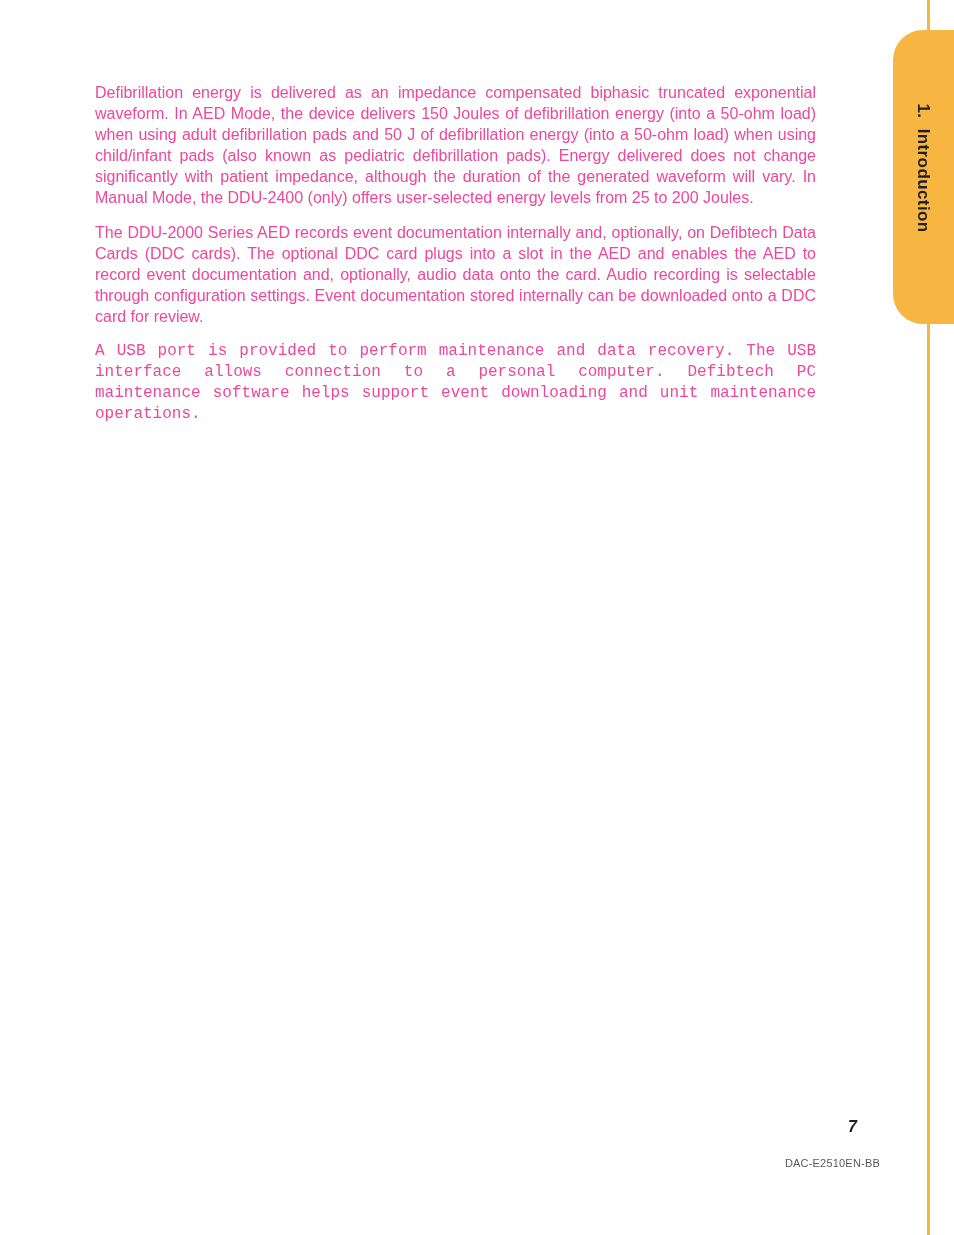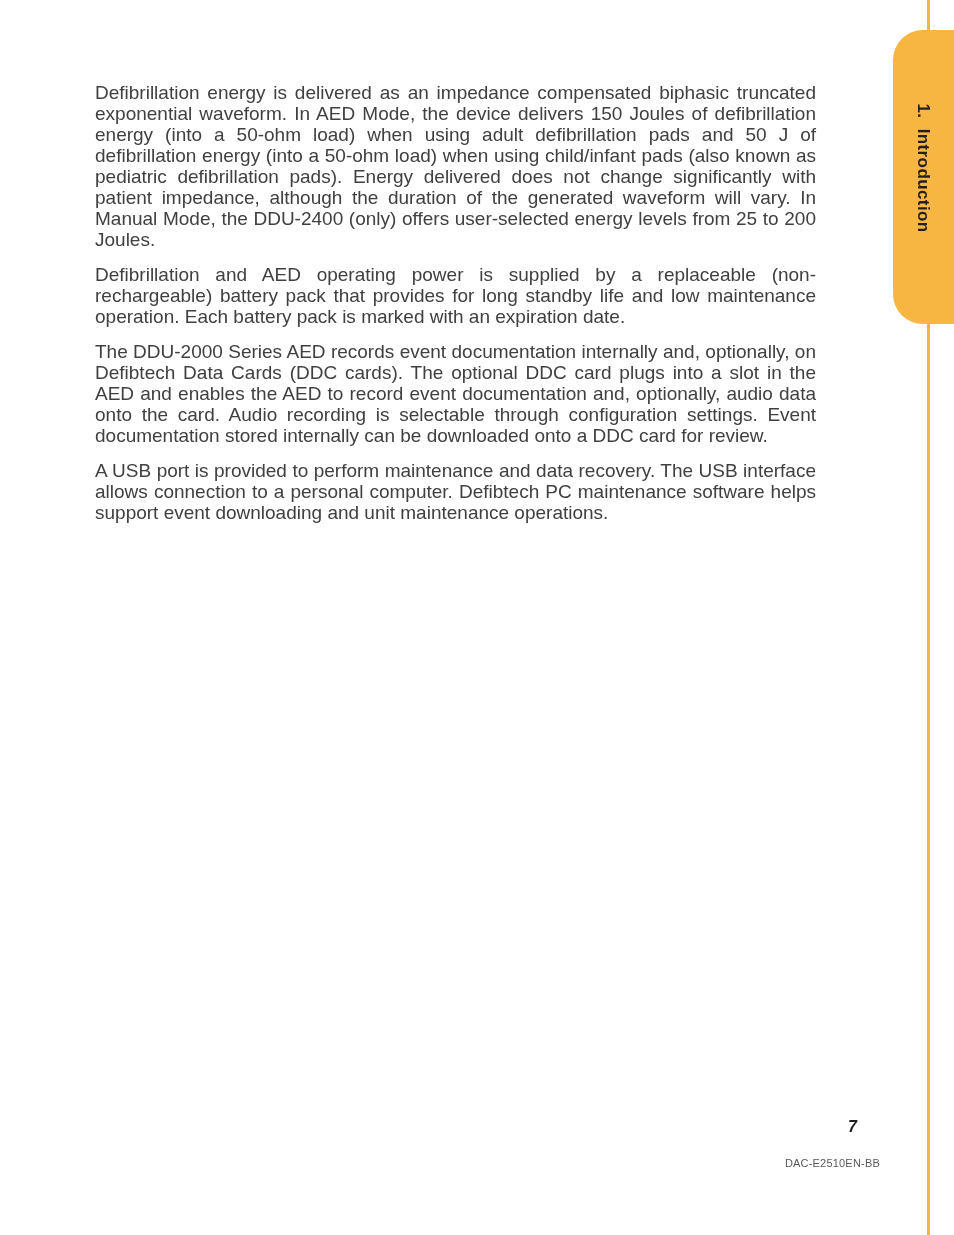--- a/index.html
+++ b/index.html
@@ -68,30 +68,31 @@
 
   
   .content {
     position: absolute;
     left: 95px;
     top: 82px;
     width: 721px;
   }
   .para {
     font-family: "Liberation Sans", sans-serif;
-    font-size: 19px;
+    font-size: 16px;
     line-height: 21px;
-    color: #404040;
+    color: #ec4899;
     text-align: justify;
     margin: 0 0 14px 0;
     -webkit-hyphens: none;
     hyphens: none;
   }
   .para:last-child {
     margin-bottom: 17px;
+    font-family: Liberation Mono, monospace;
   }
 
   
   .page-number {
     position: absolute;
     left: 0;
     top: 1118px;
     width: 857px;
     text-align: right;
     font-family: "Liberation Sans", sans-serif;
@@ -118,21 +119,20 @@
 <div class="page">
 
   <div class="edge-rule"></div>
 
   <div class="chapter-tab">
     <div class="chapter-tab-label">1.  Introduction</div>
   </div>
 
   <div class="content">
     <p class="para">Defibrillation energy is delivered as an impedance compensated biphasic truncated exponential waveform. In AED Mode, the device delivers 150 Joules of defibrillation energy (into a 50-ohm load) when using adult defibrillation pads and 50 J of defibrillation energy (into a 50-ohm load) when using child/infant pads (also known as pediatric defibrillation pads). Energy delivered does not change significantly with patient impedance, although the duration of the generated waveform will vary.  In Manual Mode, the DDU-2400 (only) offers user-selected energy levels from 25 to 200 Joules.</p>
-    <p class="para">Defibrillation and AED operating power is supplied by a replaceable (non-rechargeable) battery pack that provides for long standby life and low maintenance operation. Each battery pack is marked with an expiration date.</p>
     <p class="para">The DDU-2000 Series AED records event documentation internally and, optionally, on Defibtech Data Cards (DDC cards). The optional DDC card plugs into a slot in the AED and enables the AED to record event documentation and, optionally, audio data onto the card. Audio recording is selectable through configuration settings. Event documentation stored internally can be downloaded onto a DDC card for review.</p>
     <p class="para">A USB port is provided to perform maintenance and data recovery. The USB interface allows connection to a personal computer. Defibtech PC maintenance software helps support event downloading and unit maintenance operations.</p>
   </div>
 
   <div class="page-number">7</div>
 
   <div class="doc-code">DAC-E2510EN-BB</div>
 
 </div>
 

